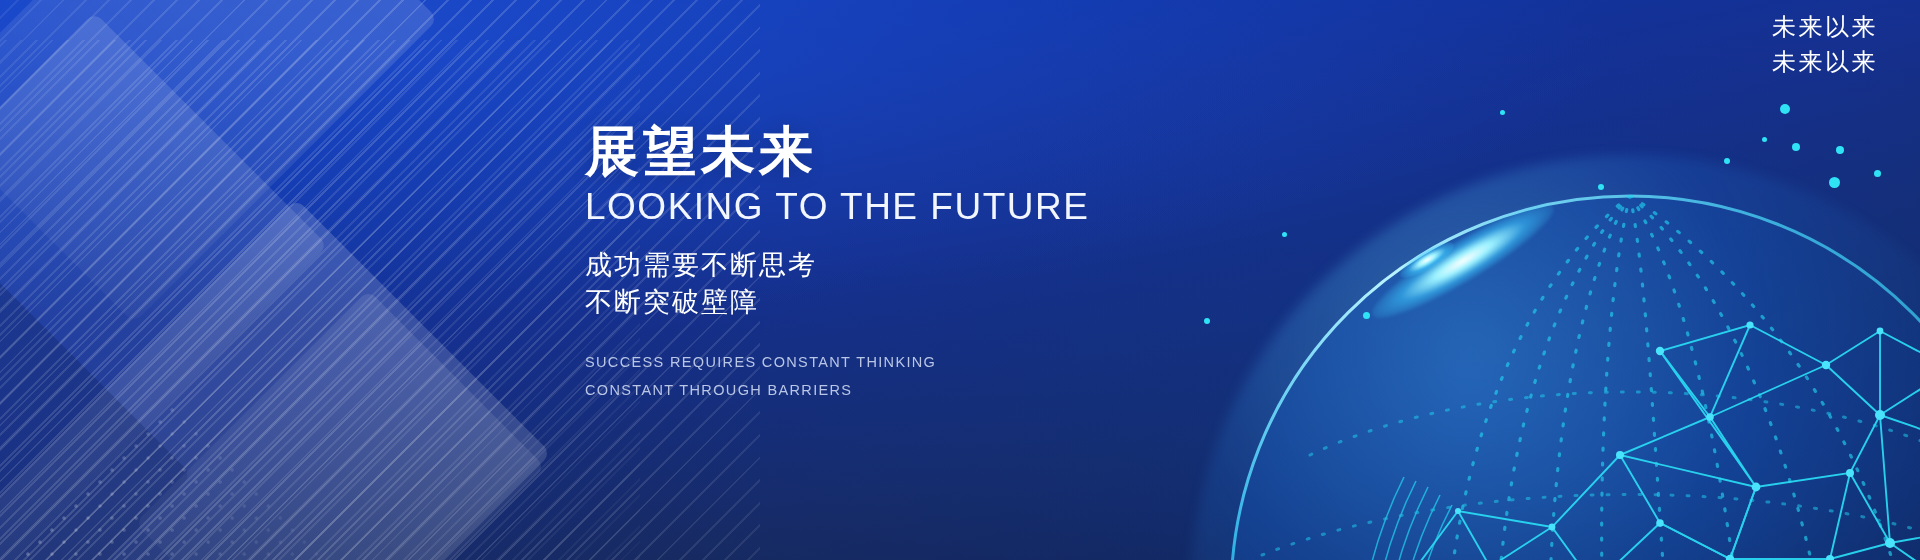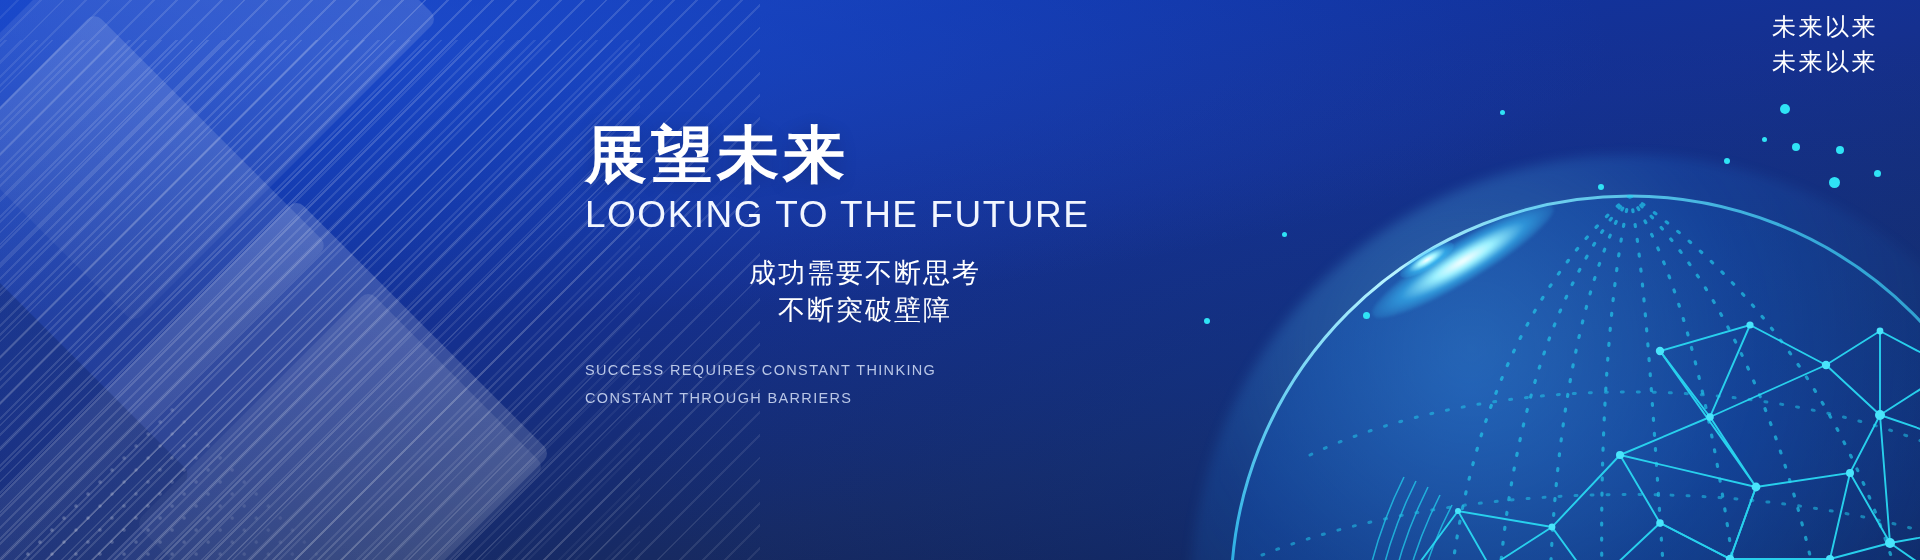--- a/index.html
+++ b/index.html
@@ -48,28 +48,28 @@
     position:absolute;left:168px;top:86px;width:210px;height:40px;border-radius:50%;
     background:radial-gradient(ellipse at center, #ffffff 0%, #9df2ff 22%, rgba(60,200,255,.55) 48%, rgba(40,140,255,0) 78%);
     transform:rotate(-31deg);filter:blur(1.5px);
   }
   .flare.sm{left:206px;top:96px;width:62px;height:18px;filter:blur(.5px);}
   svg.globe{position:absolute;inset:0;width:880px;height:880px;}
 
   
   .copy{position:absolute;left:585px;top:124px;width:560px;}
   .t-cn{
-    font-size:62px;font-weight:700;color:#fff;letter-spacing:4px;line-height:1;
+    font-size:54px;font-weight:700;color:#fff;letter-spacing:4px;line-height:1;
     margin:0 0 10px 0;text-shadow:0 2px 18px rgba(0,0,0,.18);
   }
   .t-en{
     font-size:37px;font-weight:300;color:#f2f6ff;letter-spacing:1.5px;
     line-height:1;margin:0 0 22px 0;
   }
-  .sub{font-size:27px;font-weight:500;color:#fff;letter-spacing:2px;line-height:1.38;margin:0;text-align:center;}
+  .sub{font-size:27px;font-weight:500;color:#fff;letter-spacing:2px;line-height:1.38;margin:0;}
   .sub-en{
     font-size:14.5px;font-weight:400;color:#b9c6e6;letter-spacing:1.35px;
     line-height:1.95;margin:26px 0 0 0;
   }
 
   .tagline{
     position:absolute;right:42px;top:10px;text-align:left;
     font-size:24px;font-weight:500;color:#fff;letter-spacing:2.5px;line-height:1.45;
   }
 

